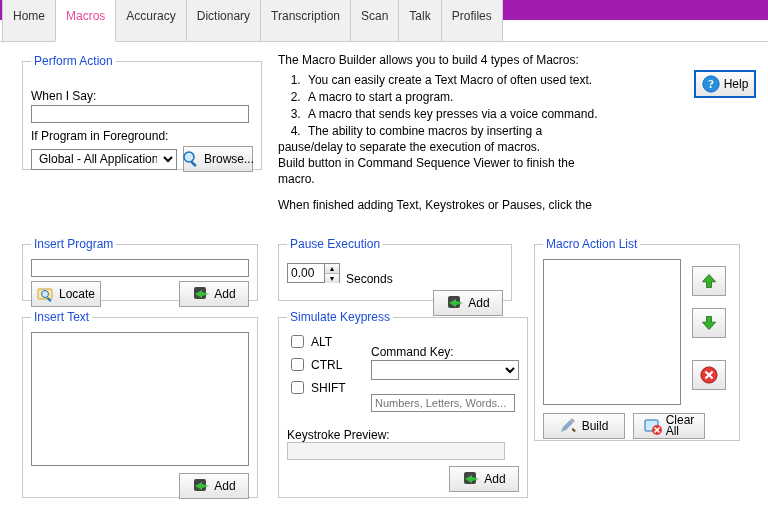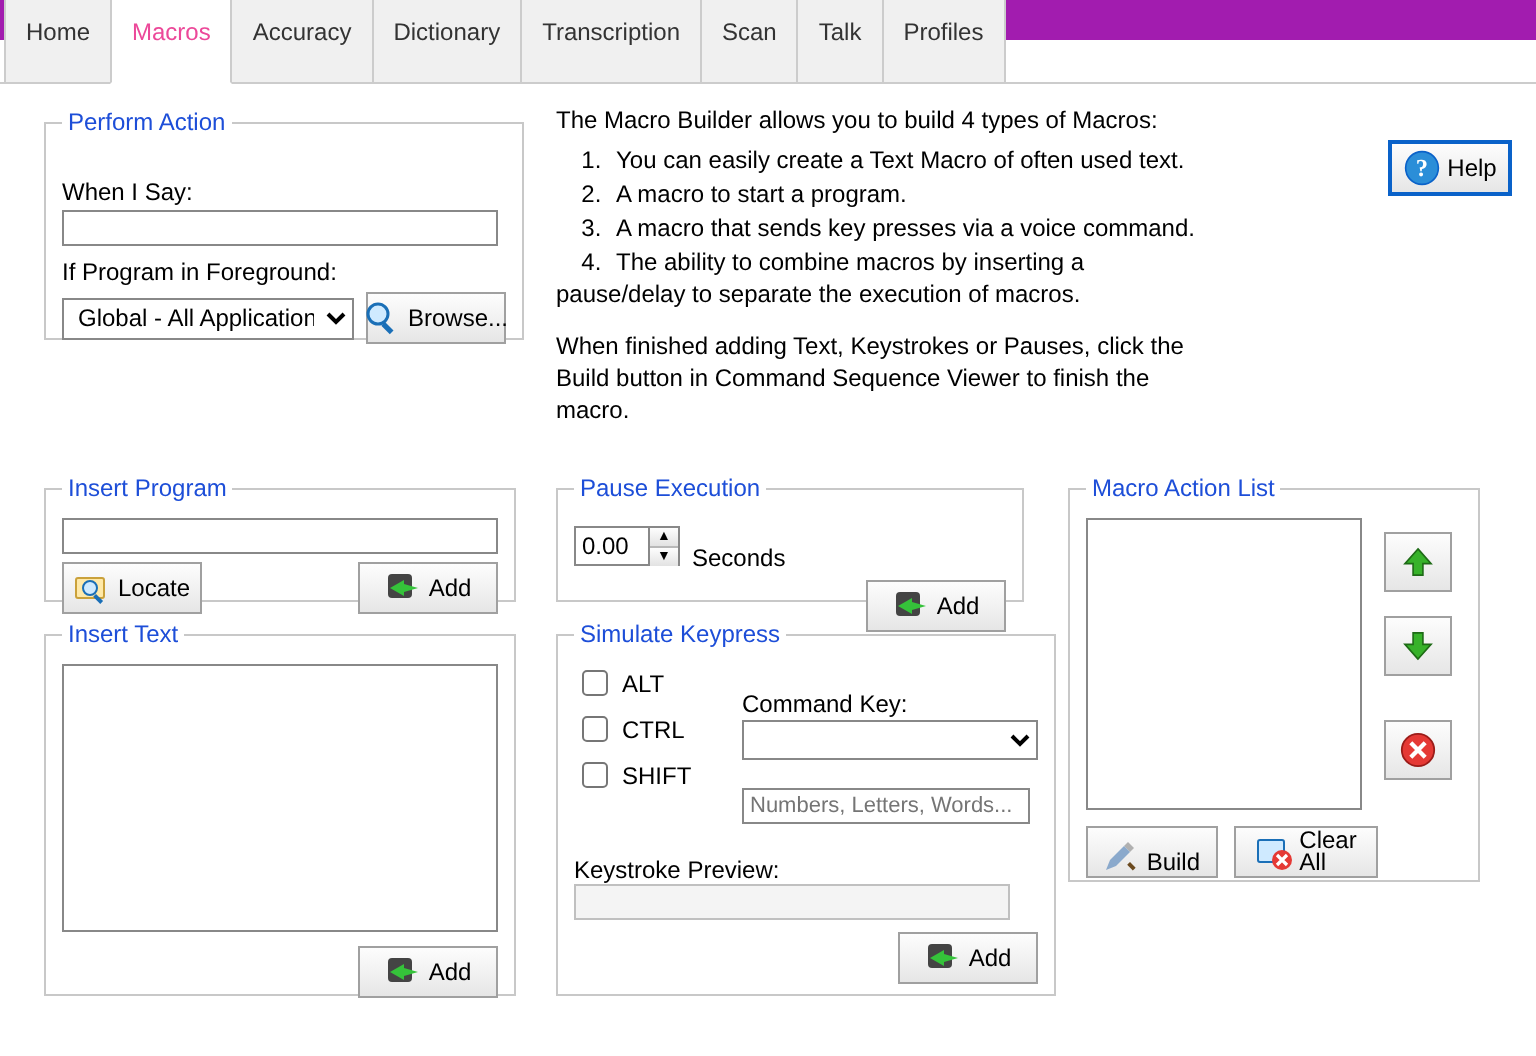--- a/index.html
+++ b/index.html
@@ -179,22 +179,22 @@
 
   <div class="desc">
     <div>The Macro Builder allows you to build 4 types of Macros:</div>
     <ol>
       <li>You can easily create a Text Macro of often used text.</li>
       <li>A macro to start a program.</li>
       <li>A macro that sends key presses via a voice command.</li>
       <li>The ability to combine macros by inserting a</li>
     </ol>
     <div style="margin-top:-8px;">pause/delay to separate the execution of macros.</div>
+    <div>Build button in Command Sequence Viewer to finish the macro.</div>
     <div style="margin-top:10px;">When finished adding Text, Keystrokes or Pauses, click the</div>
-    <div>Build button in Command Sequence Viewer to finish the macro.</div>
   </div>
 
   <div class="help-btn">
     <span class="ico">
       <svg width="22" height="22" viewBox="0 0 22 22">
           <circle cx="11" cy="11" r="10" fill="#2b8ed8" stroke="#0a62c9"></circle>
           <text x="11" y="16" text-anchor="middle" font-size="15" font-weight="bold" fill="#fff" font-family="Georgia">?</text>
         </svg>
     </span>
     <span>Help</span>
@@ -329,21 +329,21 @@
         </span>
         <span>Add</span>
       </div>
     </div>
   </fieldset>
 
   <fieldset style="left:534px; top:195px; width:206px; height:204px;">
     <legend>Macro Action List</legend>
     <div style="width:138px; height:146px; border:1px solid #888; background:#fff;"></div>
     <div style="display:flex; gap:8px; margin-top:8px;">
-      <div class="btn" style="width:66px;align-items:flex-end;">
+      <div class="btn" style="width:82px;">
         <span class="ico">
           <svg width="16" height="16" viewBox="0 0 16 16">
               <path d="M11 0l3 3-2 2-3-3 2-2z" fill="#b0b0b0"></path>
               <path d="M9 2L2 9l-2 5 5-2 7-7-3-3z" fill="#8aa9cc"></path>
               <rect x="12" y="10" width="4" height="2" transform="rotate(45 12 10)" fill="#6b4a1f"></rect>
             </svg>
         </span>
         <span>Build</span>
       </div>
       <div class="btn" style="width:72px; line-height:11px; padding:0 4px;">

